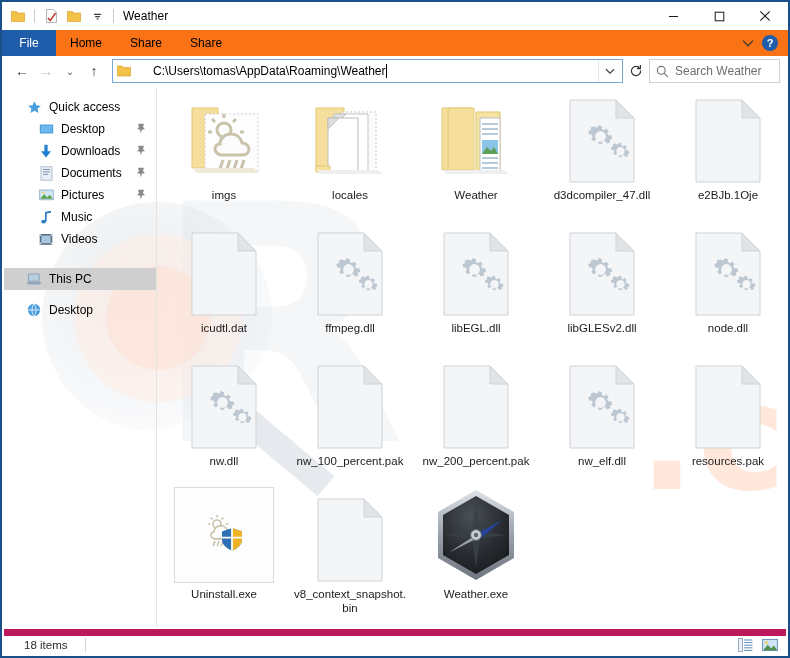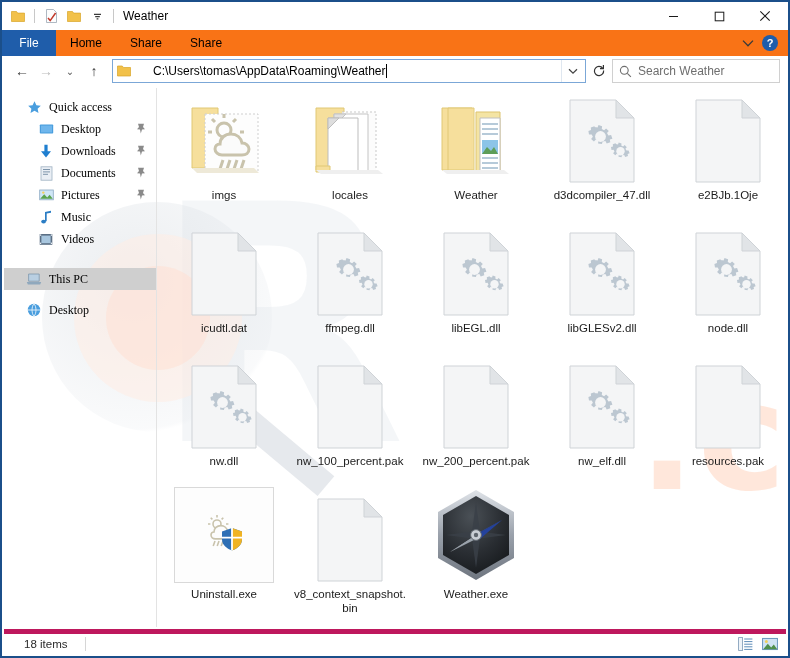--- a/index.html
+++ b/index.html
@@ -153,21 +153,21 @@
     display: flex; align-items: center; justify-content: center;
     font-size: 10px; color: #444;
     border-left: 1px solid #dfe7f0;
   }
   .refresh-btn {
     width: 26px; height: 24px;
     display: flex; align-items: center; justify-content: center;
     font-size: 13px; color: #333;
   }
   .search-box {
-    width: 168px; height: 24px;
+    width: 131px; height: 24px;
     border: 1px solid #d0d0d0;
     display: flex; align-items: center; gap: 6px;
     padding: 0 6px;
     background: #fff;
   }
   .search-ph { font-size: 12px; color: #6e6e6e; }
 
   
   .body-area {
     position: absolute;
@@ -177,21 +177,20 @@
   }
 
   
   .sidebar {
     width: 152px; flex: 0 0 152px;
     background: transparent;
     padding-top: 8px;
     position: relative;
     overflow: hidden;
     z-index: 55;
-    font-family: Liberation Serif, serif;
   }
   .nav-item {
     height: 22px; display: flex; align-items: center;
     padding-left: 22px; gap: 7px;
     font-size: 12px; color: #000;
     position: relative;
   }
   .nav-item.indent { padding-left: 34px; }
   .nav-item.selected { background: #cfcfcf; }
   .nav-item .pin { margin-left: auto; margin-right: 10px; color: #8a8a8a; font-size: 11px; }
@@ -234,21 +233,21 @@
     width: 106px; height: 96px;
     border: 1px solid #d9d9d9;
     background: rgba(252,252,252,.75);
     display: flex; align-items: center; justify-content: center;
   }
 
   
   .statusbar {
     position: absolute; left: 2px; right: 2px; bottom: 2px;
     height: 25px;
-    border-top: 5px solid #be185d;
+    border-top: 7px solid #be185d;
     background: #ffffff;
     display: flex; align-items: center;
     padding: 0 8px;
     z-index: 60;
   }
   .status-text { font-size: 11.5px; color: #2b2b2b; margin-left: 12px; }
   .status-sep { width: 1px; height: 14px; background: #d6d6d6; margin-left: 18px; }
   .view-toggles { margin-left: auto; display: flex; gap: 7px; align-items: center; }
   .vt { width: 17px; height: 16px; display: flex; align-items: center; justify-content: center; }
   svg { display: block; }

